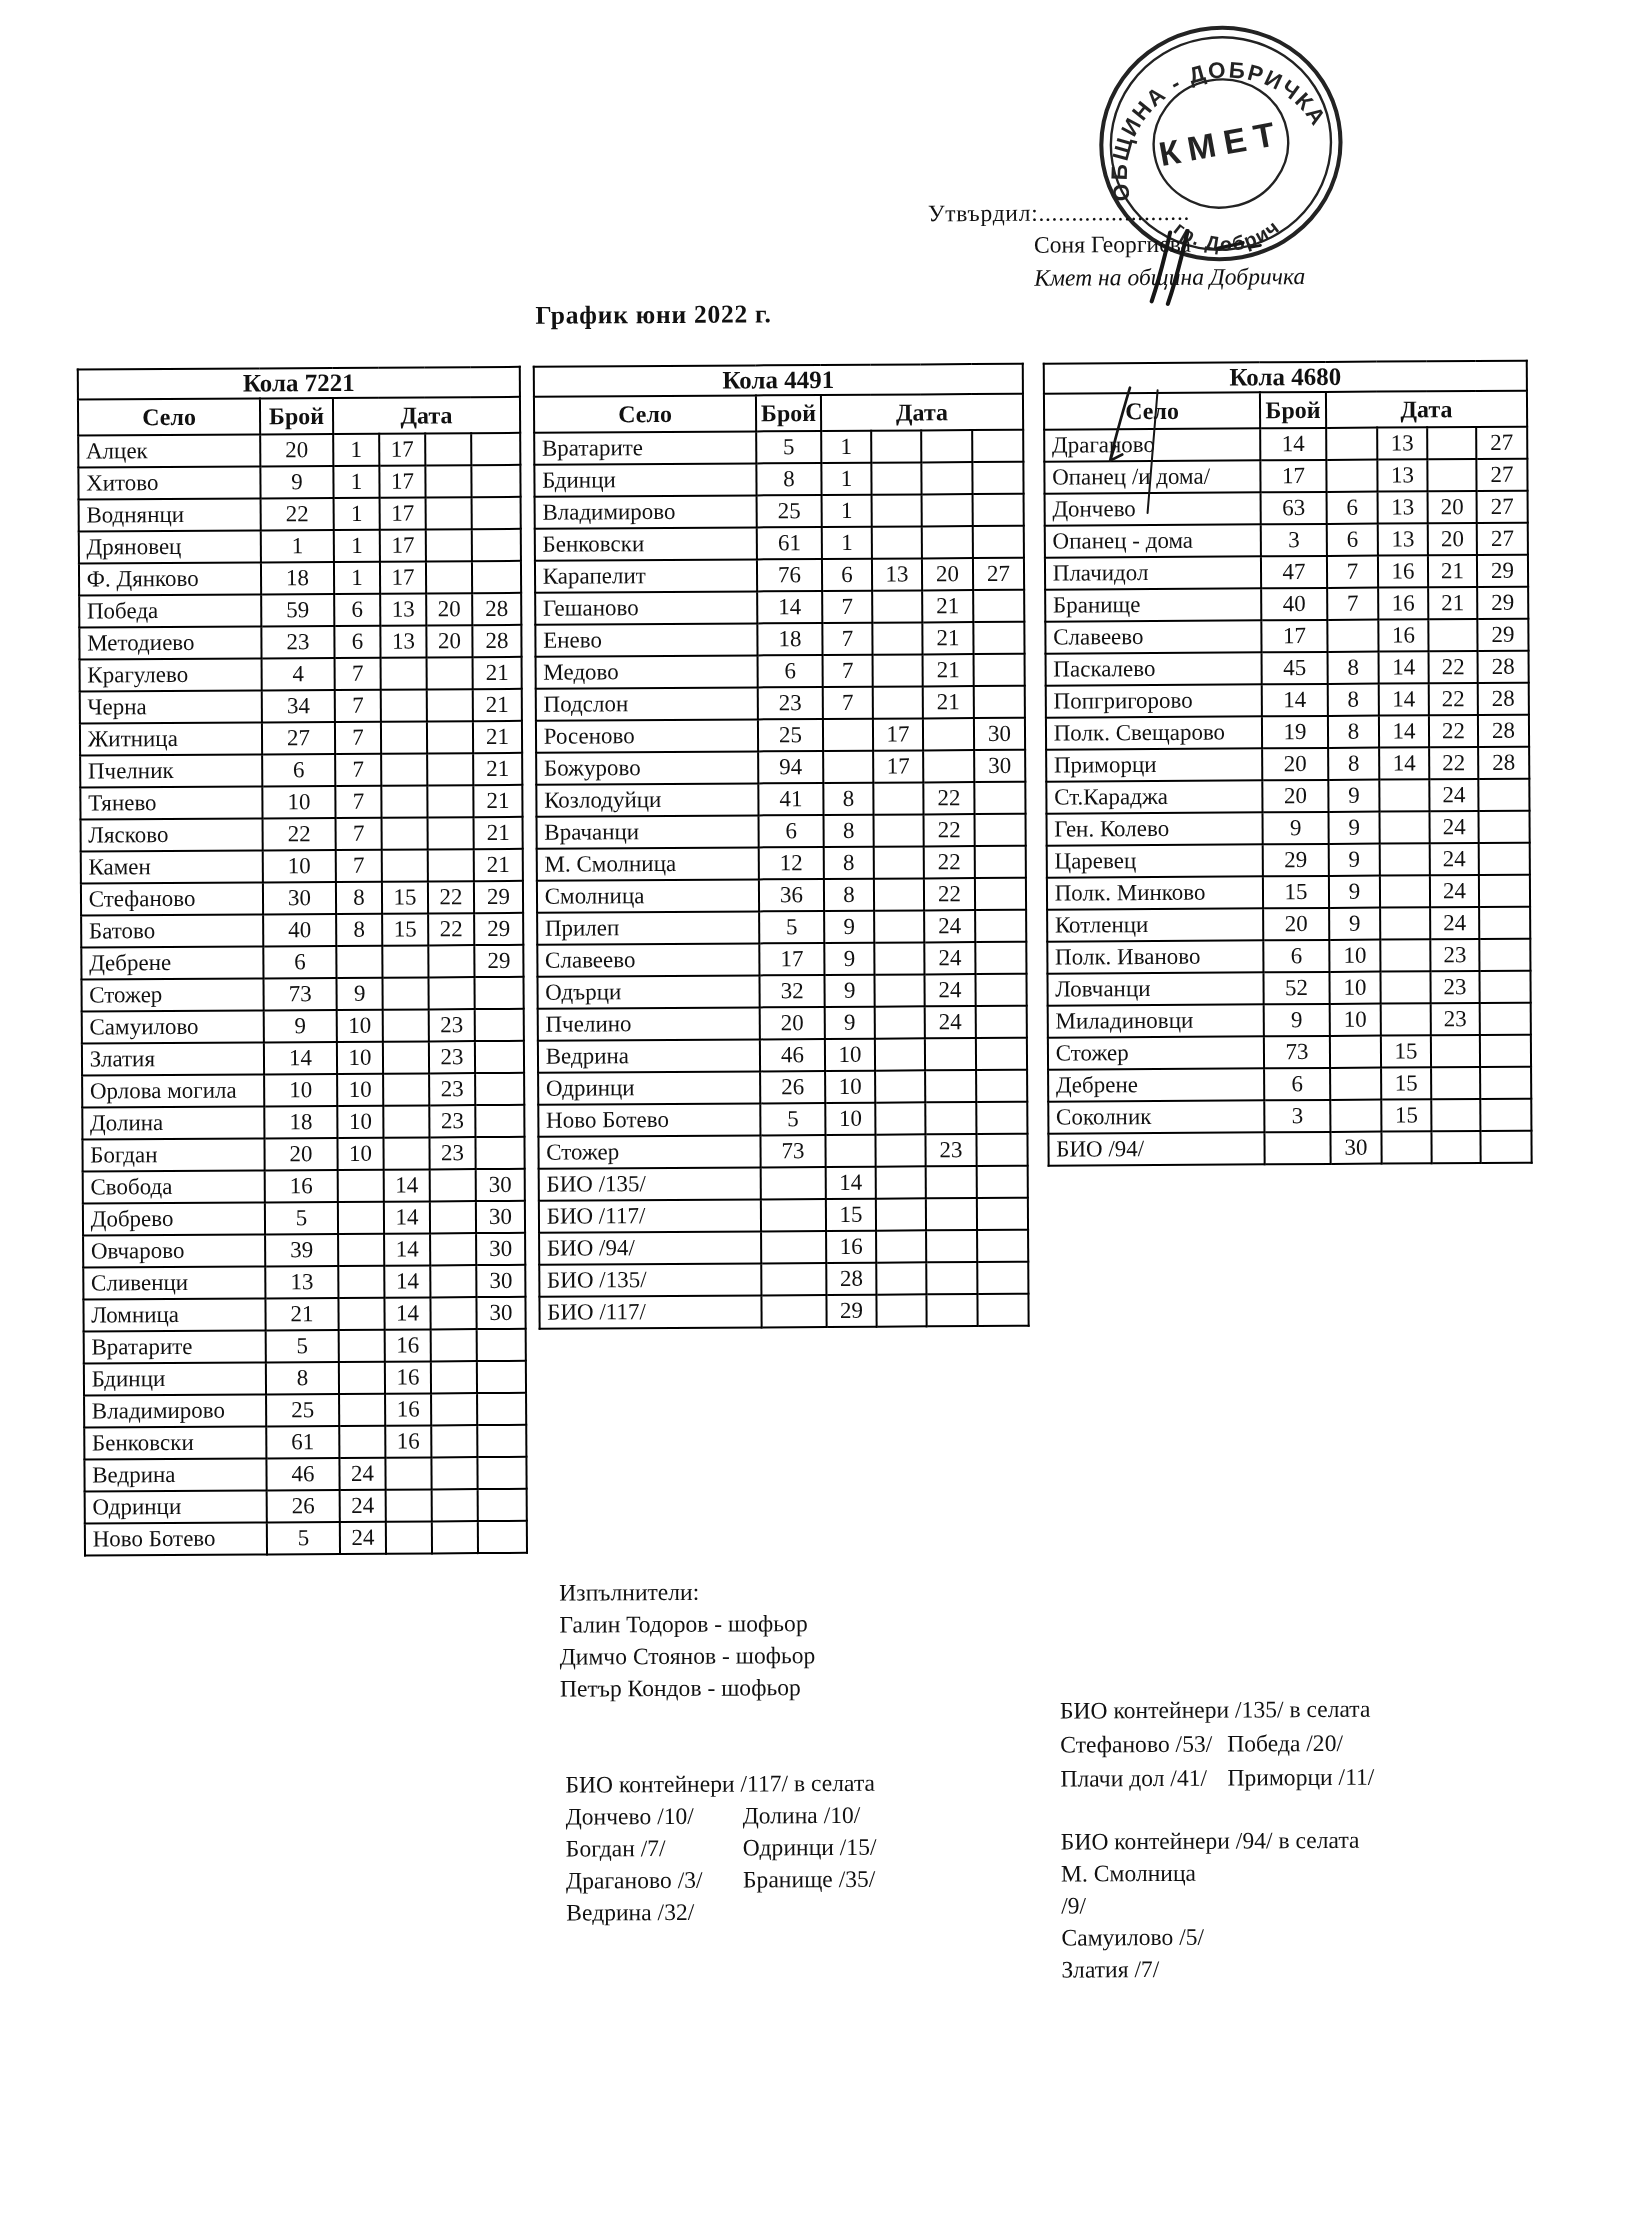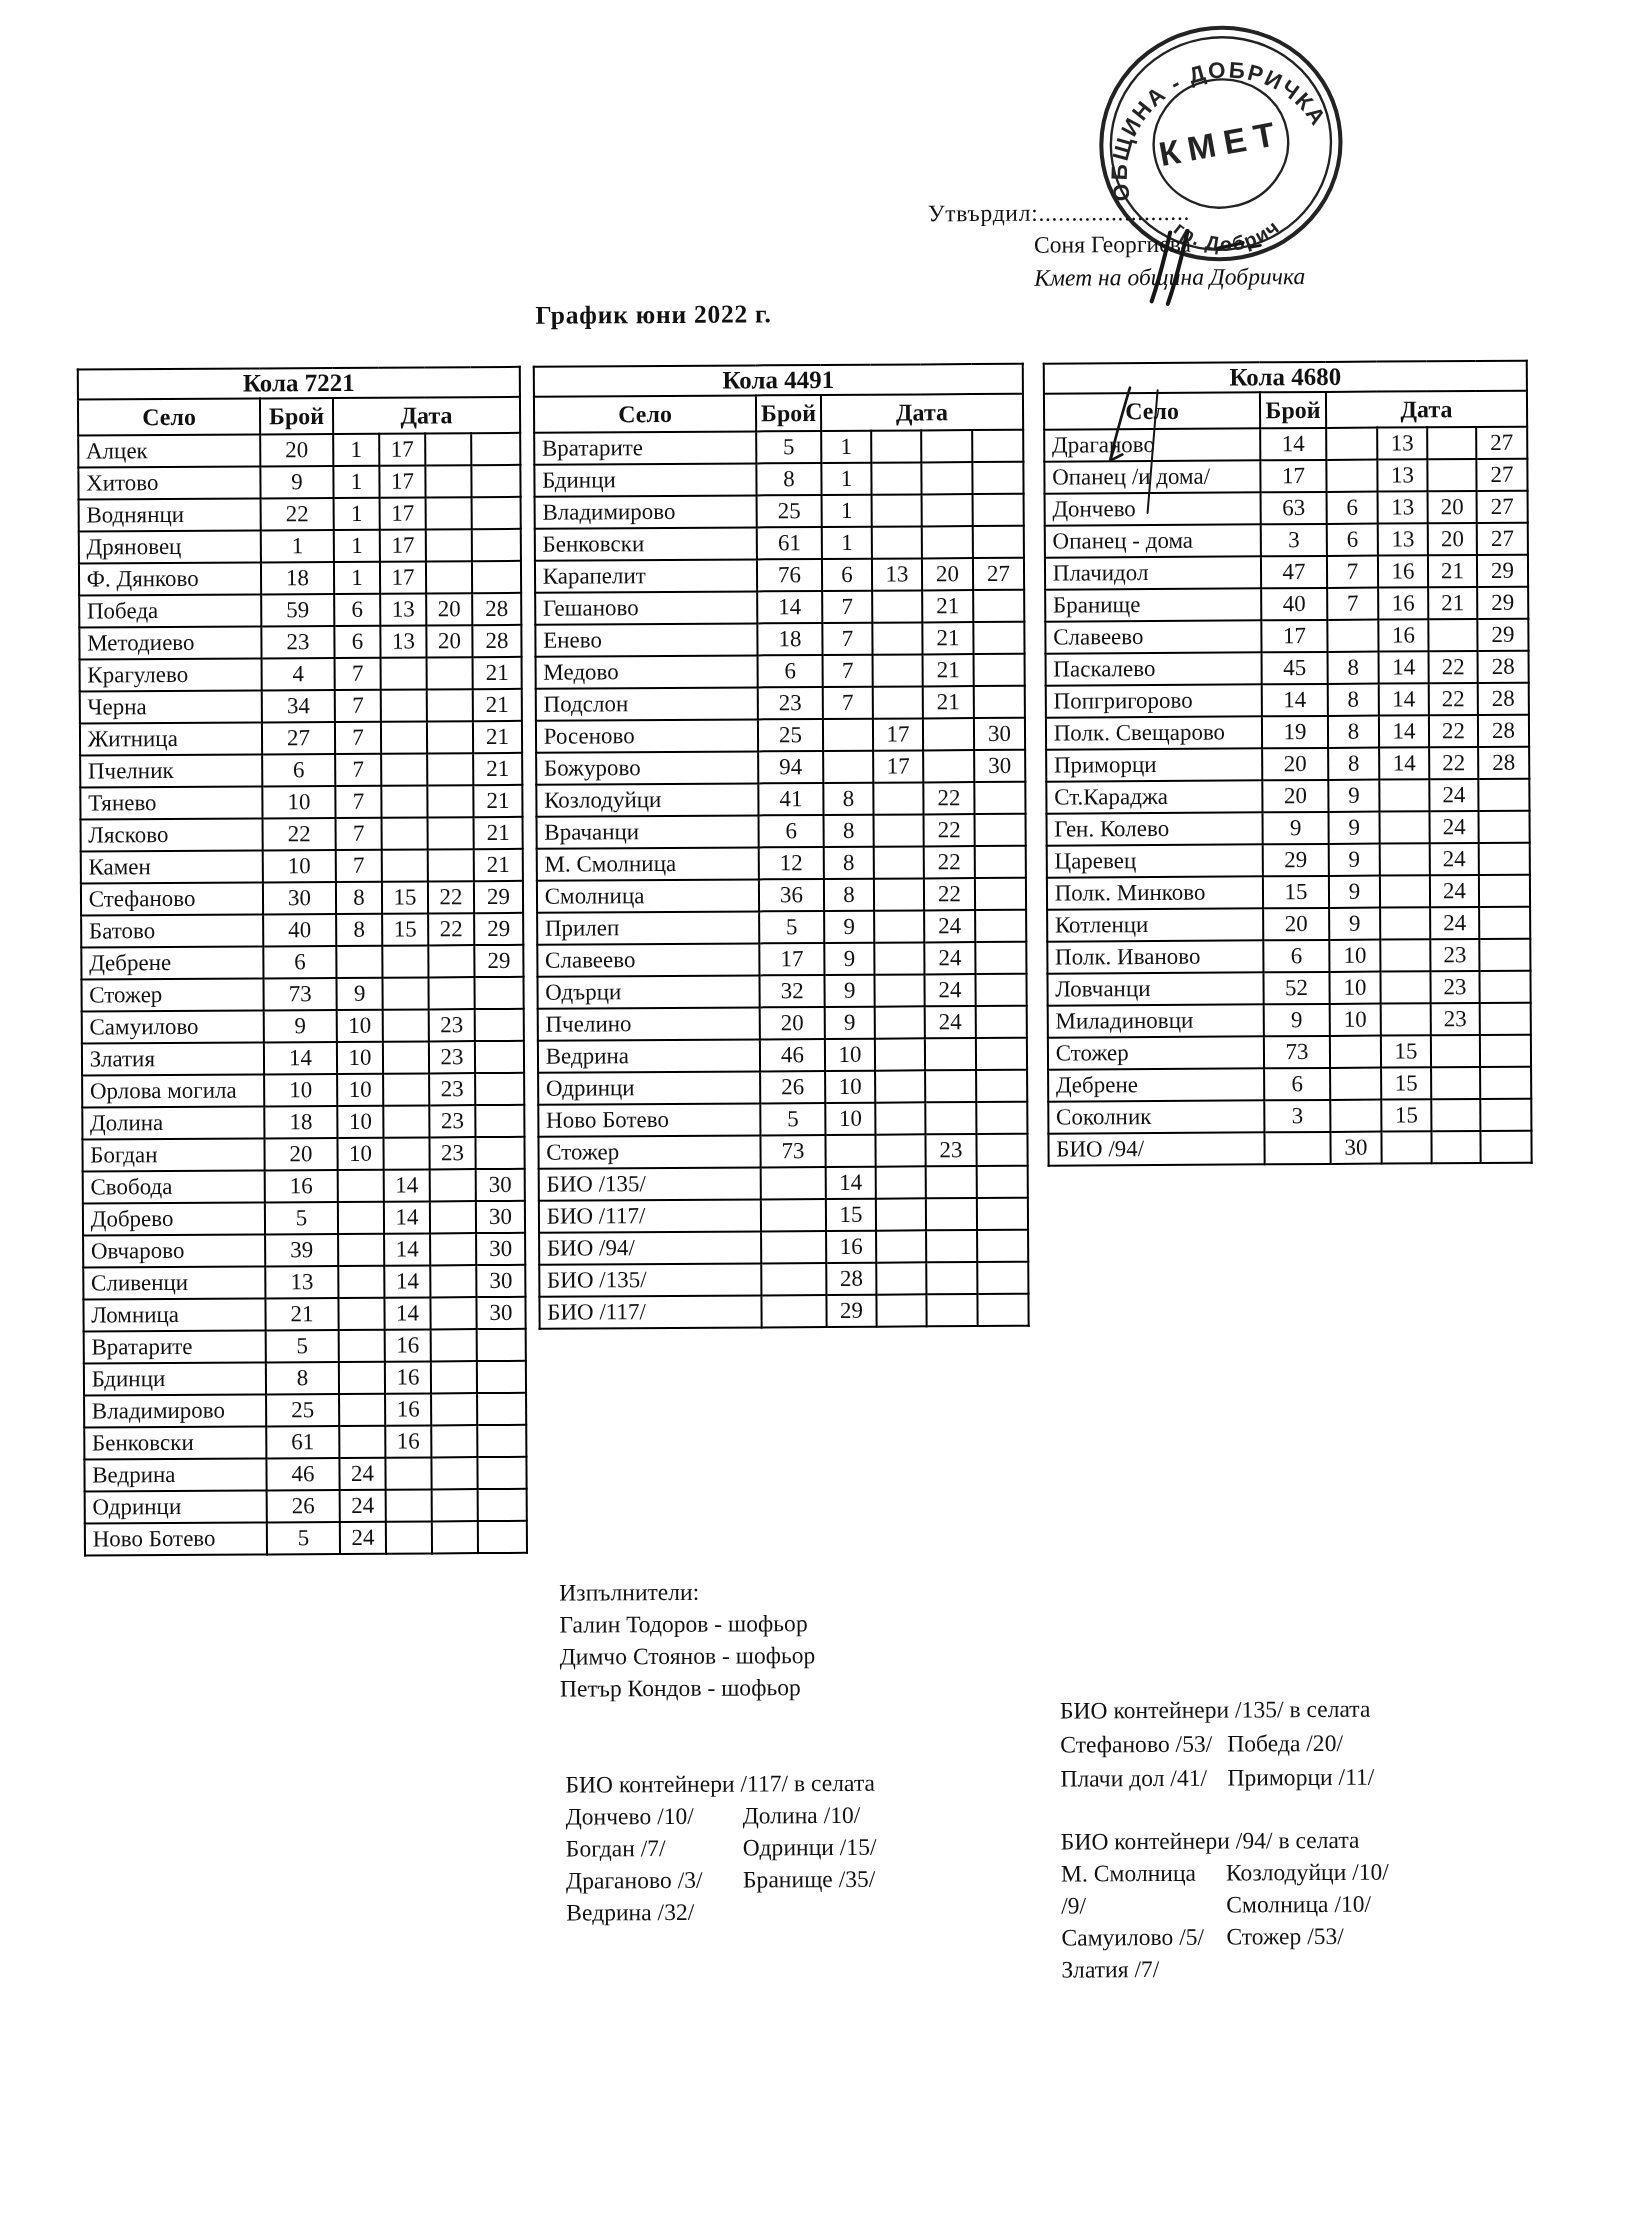--- a/index.html
+++ b/index.html
@@ -872,25 +872,20 @@
   </div>
 
   <div id="bio94" class="txtblock">
     <div>БИО контейнери /94/ в селата</div>
     <div class="bio-cols">
       <div class="bio-left">
           <div>М. Смолница /9/</div>
           <div>Самуилово /5/</div>
           <div>Златия /7/</div>
         </div>
-      <div class="bio-right">
-          <div>Козлодуйци /10/</div>
-          <div>Смолница /10/</div>
-          <div>Стожер /53/</div>
-        </div>
     </div>
   </div>
 
   <svg class="pen" viewBox="0 0 2442 3321">
     <path d="M1742,348 C1734,384 1725,418 1714,450" stroke-width="6"></path>
     <path d="M1768,346 C1759,384 1750,420 1738,454" stroke-width="6"></path>
     <path d="M1812,372 L1850,364" stroke-width="5"></path>
     <path d="M1860,371 L1876,368" stroke-width="4"></path>
     <path d="M1722,582 C1717,644 1711,704 1706,764" stroke-width="3"></path>
     <path d="M1681,578 C1670,614 1659,650 1651,686 M1651,686 L1658,664 M1651,686 L1669,677" stroke-width="4"></path>

